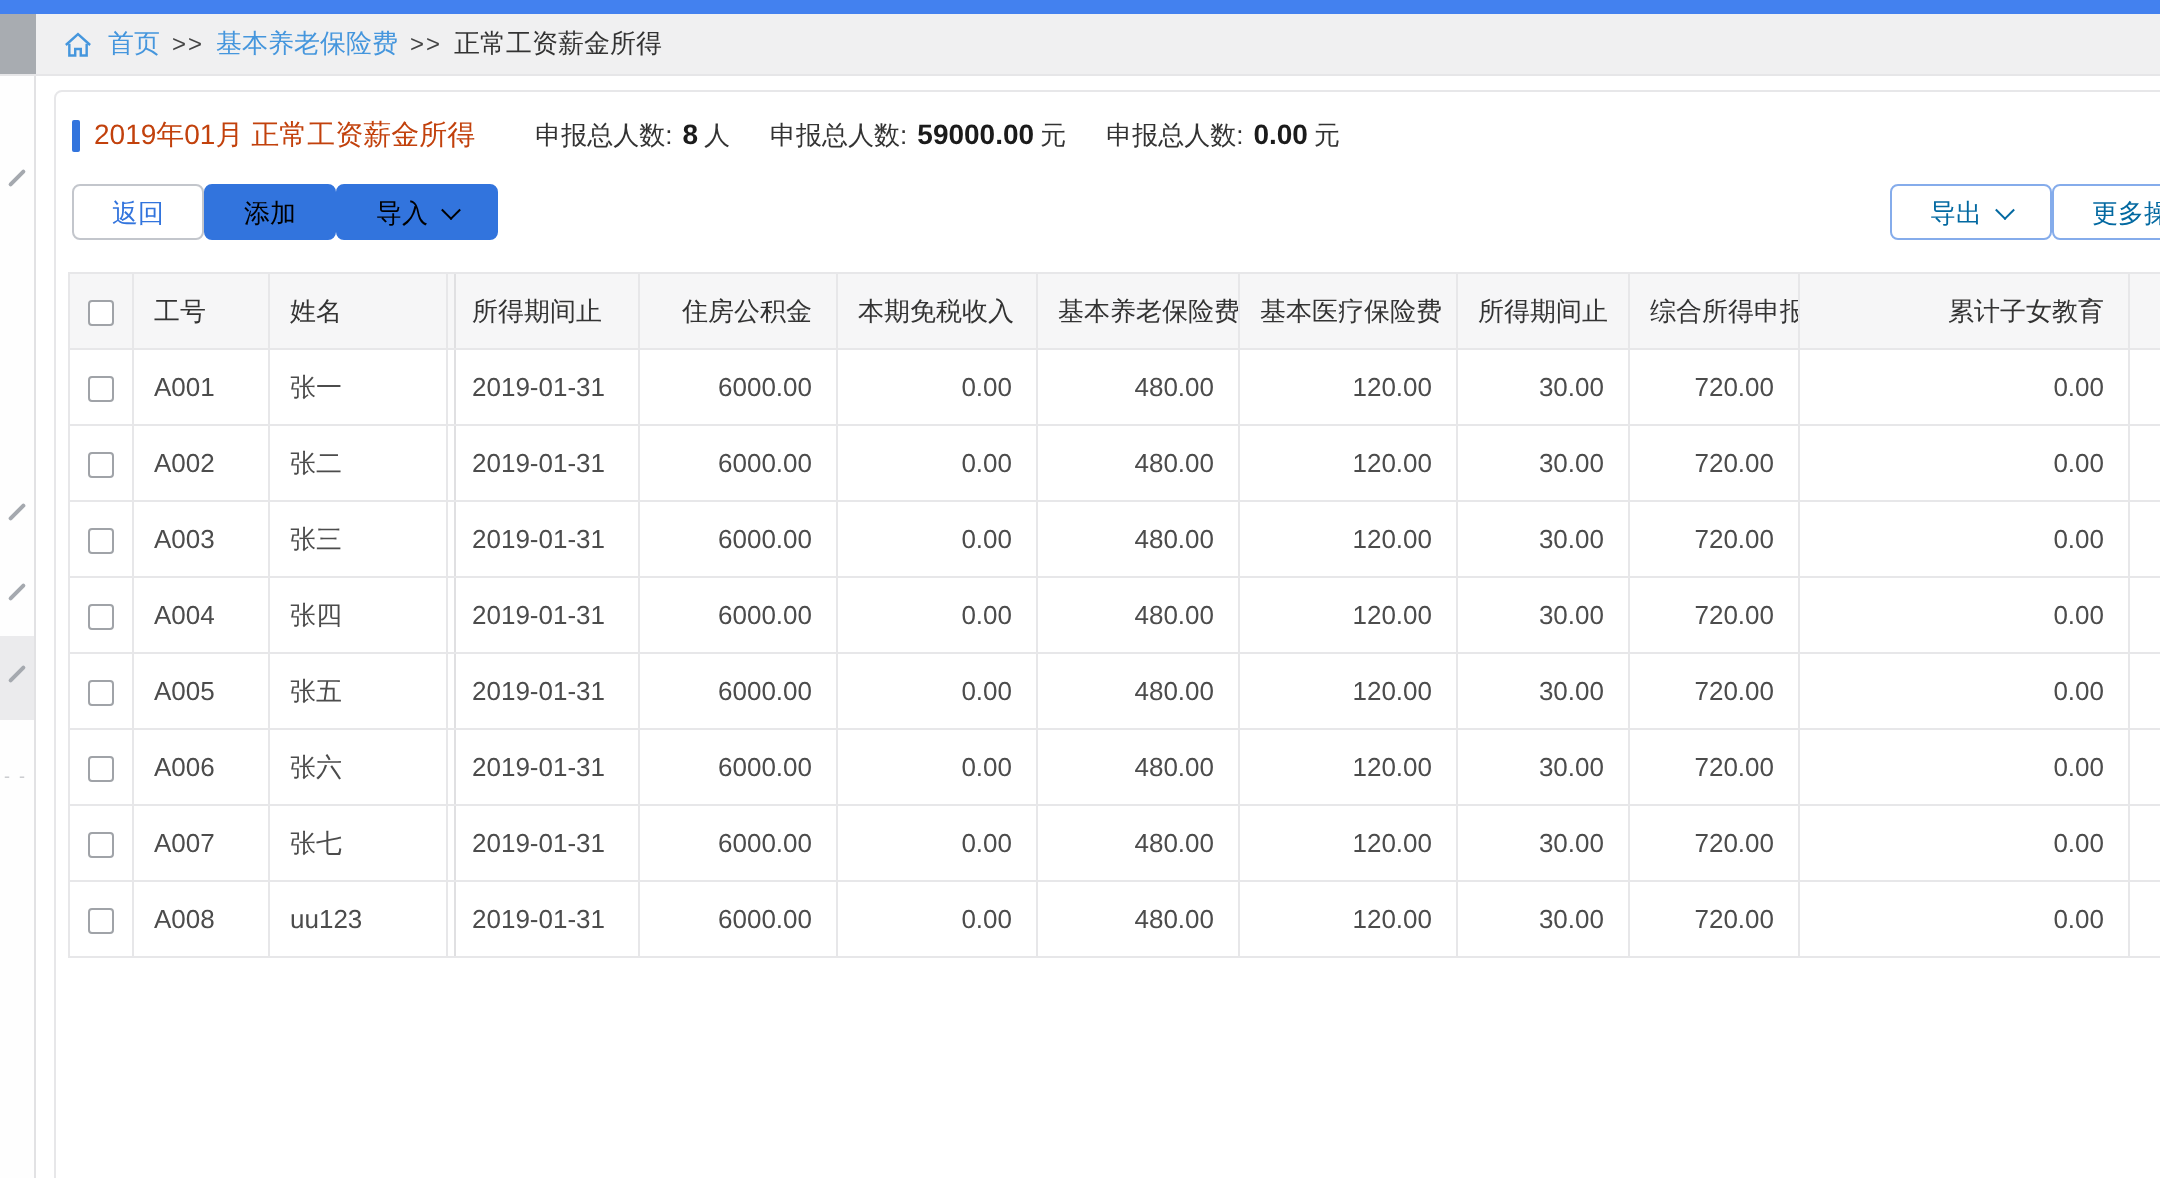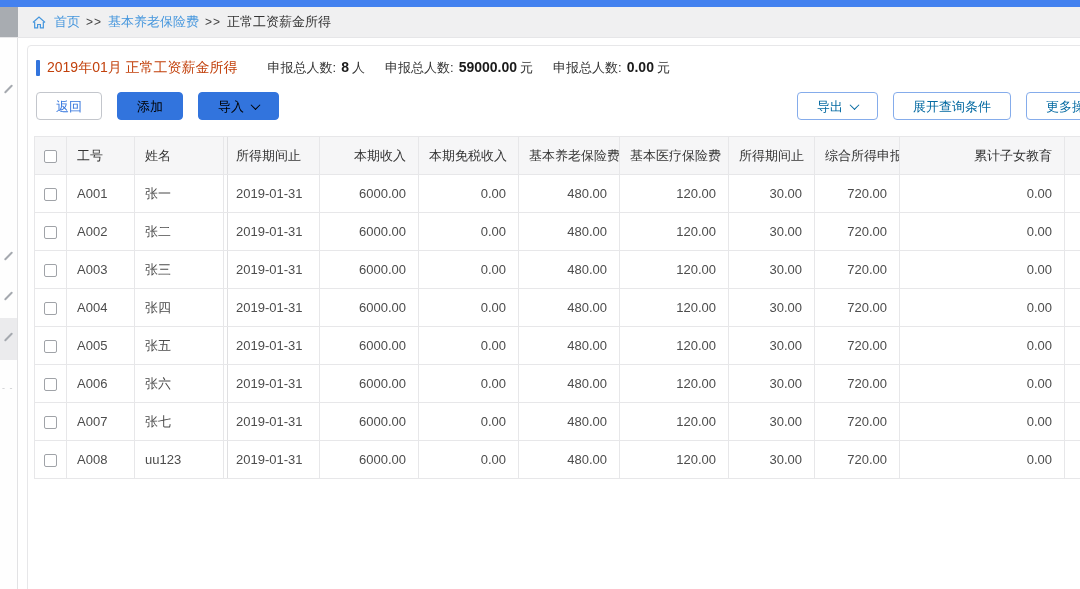--- a/index.html
+++ b/index.html
@@ -37,21 +37,21 @@
   .page-title { font-size: 14px; font-weight: normal; color: #c2410c; }
   .stats { margin-left: 30px; font-size: 13px; color: #333; display: flex; align-items: center; }
   .stat { margin-right: 20px; }
   .stat .lbl { color: #333; }
   .stat .val { font-weight: bold; color: #1b1b1b; font-size: 14px; margin: 0 3px 0 5px; }
   .stat .unit { color: #333; }
 
   
   .toolbar { display: flex; justify-content: space-between; align-items: center;
     margin: 15px 0 0 2px; width: 1082px; }
-  .btn-group { display: flex; gap: 15px; align-items: center; }
+  .btn-group { display: flex; align-items: center; }
   .btn { height: 28px; padding: 0 19px; font-size: 13px; border-radius: 4px; cursor: pointer;
     display: inline-flex; align-items: center; justify-content: center; line-height: 1;
     font-family: inherit; }
   .btn-primary { background: #3274dd; border: 1px solid #3274dd; color: #000000; }
   .btn-outline { background: #fff; border: 1px solid #85aceb; color: #0369a1; }
   .btn-back { background: #fff; border: 1px solid #c3c6cc; color: #3274dd; }
   .chev { display: inline-block; width: 7px; height: 7px; border-right: 1.5px solid currentColor;
     border-bottom: 1.5px solid currentColor; transform: rotate(45deg) translate(-1px,-1px);
     margin-left: 8px; }
 
@@ -131,21 +131,20 @@
           <button class="btn btn-primary">
             <span>导入</span>
             <span class="chev"></span>
           </button>
         </div>
         <div class="btn-group">
           <button class="btn btn-outline">
             <span>导出</span>
             <span class="chev"></span>
           </button>
-          <button class="btn btn-outline">展开查询条件</button>
           <button class="btn btn-outline">更多操作</button>
         </div>
       </div>
 
       <table>
         <colgroup>
           <col style="width:32px">
             <col style="width:68px">
             <col style="width:89px">
             <col style="width:96px">
@@ -157,21 +156,21 @@
             <col style="width:85px">
             <col style="width:165px">
             <col style="width:60px">
         </colgroup>
         <thead>
           <tr>
             <th><span class="cb"></span></th>
             <th>工号</th>
             <th>姓名</th>
             <th>所得期间止</th>
-            <th>本期收入</th>
+            <th>住房公积金</th>
             <th>本期免税收入</th>
             <th>基本养老保险费</th>
             <th>基本医疗保险费</th>
             <th>所得期间止</th>
             <th>综合所得申报</th>
             <th>累计子女教育</th>
             <th class="filler"></th>
           </tr>
         </thead>
         <tbody>

